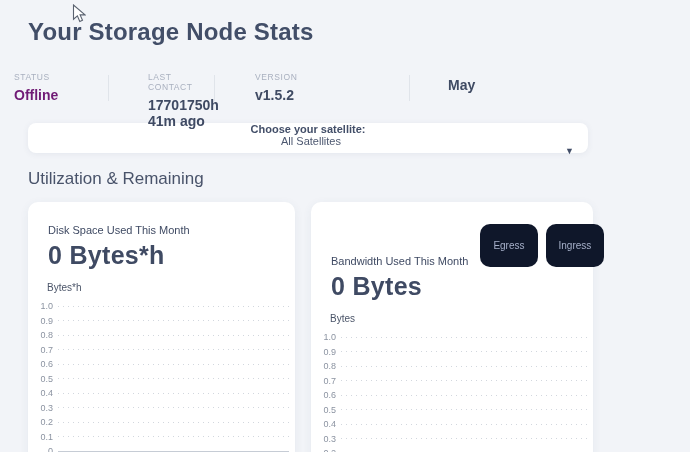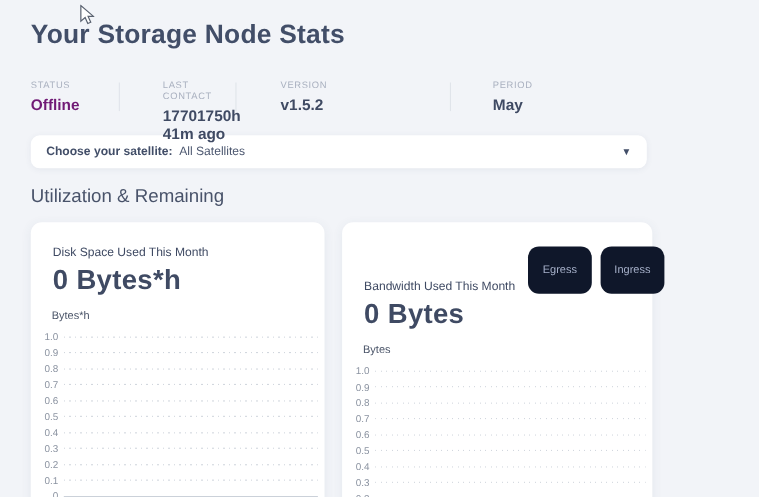--- a/index.html
+++ b/index.html
@@ -15,38 +15,39 @@
     font-size:24px;
     font-weight:700;
     color:#424e68;
     letter-spacing:.2px;
   }
   .cursor { position:absolute; left:72px; top:4px; z-index:10; }
 
   
   .status-bar { display:flex; margin-top:26px; height:32px; }
   .status-cell { position:relative; }
-  .status-cell:nth-child(1){ width:108px; padding-left:28px; }
+  .status-cell:nth-child(1){ width:108px; padding-left:14px; }
   .status-cell:nth-child(2){ width:106px; padding-left:40px; }
   .status-cell:nth-child(3){ width:195px; padding-left:41px; }
   .status-cell:nth-child(4){ width:112px; padding-left:39px; }
   .status-cell:nth-child(5){ width:169px; padding-left:39px; }
   .status-cell + .status-cell::before{
     content:''; position:absolute; left:0; top:3px; width:1px; height:26px; background:#e0e4ea;
   }
   .status-label { font-size:8.5px; letter-spacing:.6px; color:#a9b0bf; text-transform:uppercase; }
   .status-value { margin-top:5px; font-size:14px; font-weight:600; color:#3f4a63; }
 
   
   .satellite-bar {
     margin:19px 0 0 28px; width:560px; height:30px;
     background:#fff; border-radius:8px;
     box-shadow:0 1px 6px rgba(60,80,120,.08);
     display:flex; align-items:center; padding:0 14px;
     cursor:pointer;
+    flex-direction:column;
   }
   .satellite-label { font-size:11px; font-weight:700; color:#424e68; }
   .satellite-value { font-size:11px; color:#4d5870; margin-left:6px; }
   .caret { margin-left:auto; font-size:9px; color:#424e68; line-height:1; }
 
   .section-heading { margin:16px 0 0 28px; font-size:17px; color:#49536a; }
 
   
   .cards { display:flex; gap:16px; margin:13px 0 0 28px; align-items:flex-start; }
   .card {
@@ -92,21 +93,20 @@
   </div>
   <div class="status-cell">
     <div class="status-label">LAST CONTACT</div>
     <div class="status-value">17701750h 41m ago</div>
   </div>
   <div class="status-cell">
     <div class="status-label">VERSION</div>
     <div class="status-value">v1.5.2</div>
   </div>
   <div class="status-cell">
-    <div class="status-label">PERIOD</div>
     <div class="status-value">May</div>
   </div>
 </div>
 
 <div class="satellite-bar">
   <span class="satellite-label">Choose your satellite:</span>
   <span class="satellite-value">All Satellites</span>
   <span class="caret">▼</span>
 </div>
 

